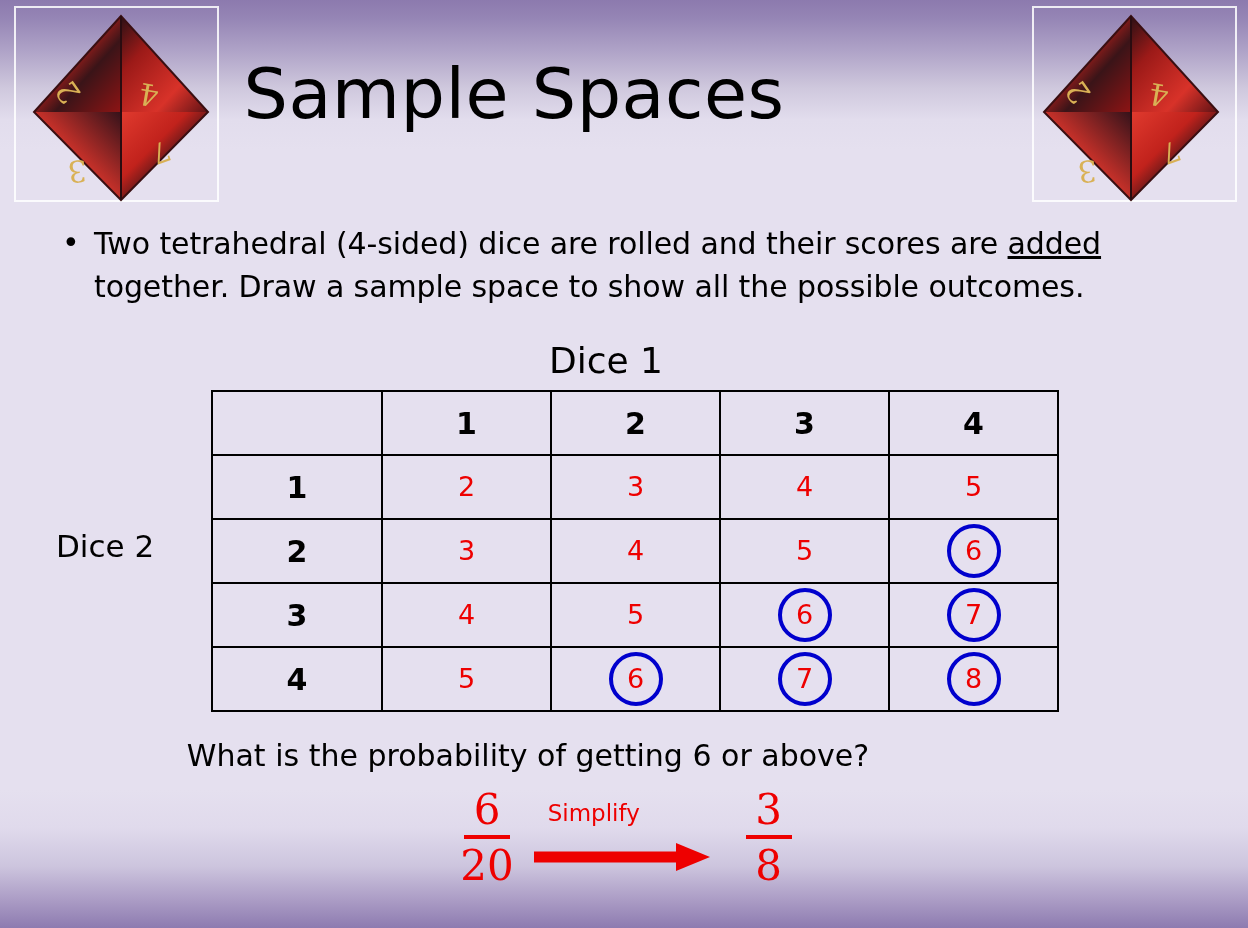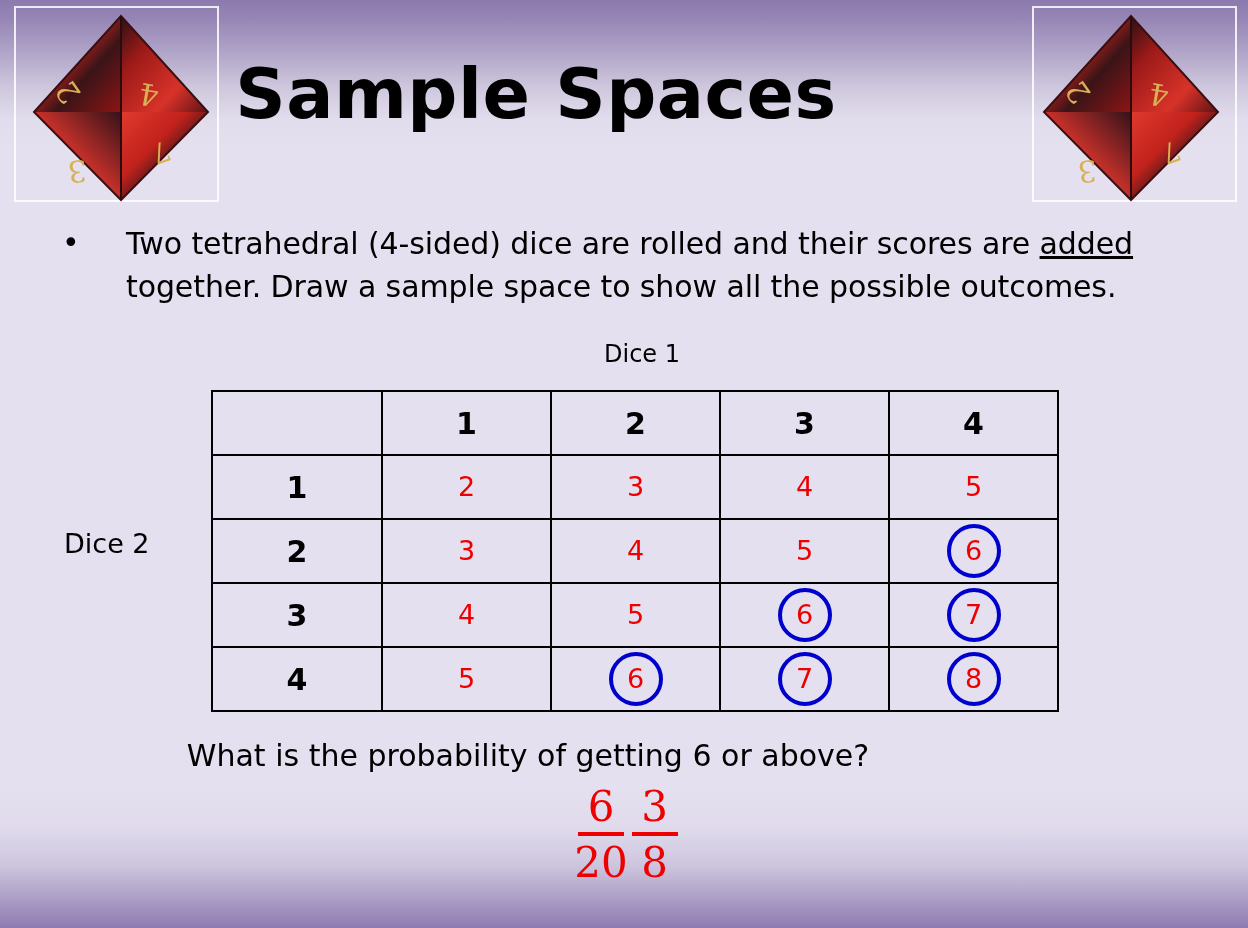--- a/index.html
+++ b/index.html
@@ -56,25 +56,24 @@
 
   
   #title {
     position: absolute;
     left: 0;
     top: 56px;
     width: 1028px;
     text-align: center;
     font-family: "DejaVu Sans", sans-serif;
     font-size: 70px;
-    font-weight: 700;
+    font-weight: 400;
     color: #000000;
     letter-spacing: 0.5px;
     line-height: 1.1;
-    padding-left: 22px;
   }
 
   
   #bullet-row {
     position: absolute;
     left: 62px;
     top: 222px;
     width: 1110px;
     display: flex;
     align-items: flex-start;
@@ -86,37 +85,36 @@
     width: 32px;
     flex: 0 0 32px;
     text-align: left;
   }
   #bullet-text {
     font-size: 30px;
     line-height: 43px;
     color: #000;
     font-family: "DejaVu Sans", sans-serif;
     letter-spacing: -0.1px;
-    margin-left: 32px;
   }
   .u { text-decoration: underline; }
 
   
   #dice1-label {
     position: absolute;
-    left: 604px;
+    left: 549px;
     top: 340px;
-    font-size: 24px;
+    font-size: 36px;
     color: #000;
   }
   #dice2-label {
     position: absolute;
-    left: 64px;
+    left: 56px;
     top: 528px;
-    font-size: 27px;
+    font-size: 31px;
     color: #000;
   }
 
   
   #sample-table {
     position: absolute;
     left: 211px;
     top: 390px;
     width: 836px;
     border-collapse: collapse;
@@ -415,20 +413,27 @@
 
   <div id="question">What is the probability of getting 6 or above?</div>
 
   <div id="fraction-row">
     <div class="fraction">
       <span class="numer">6</span>
       <span class="bar"></span>
       <span class="denom">20</span>
     </div>
 
+    <div id="arrow-block">
+      <div id="simplify-label">Simplify</div>
+      <svg id="arrow-svg" viewBox="0 0 182 34" xmlns="http://www.w3.org/2000/svg">
+        <line x1="2" y1="17" x2="150" y2="17" stroke="#ee0000" stroke-width="11"></line>
+        <polygon points="144,3 178,17 144,31" fill="#ee0000"></polygon>
+      </svg>
+    </div>
 
     <div class="fraction">
       <span class="numer">3</span>
       <span class="bar"></span>
       <span class="denom">8</span>
     </div>
   </div>
 
 </div>
 

